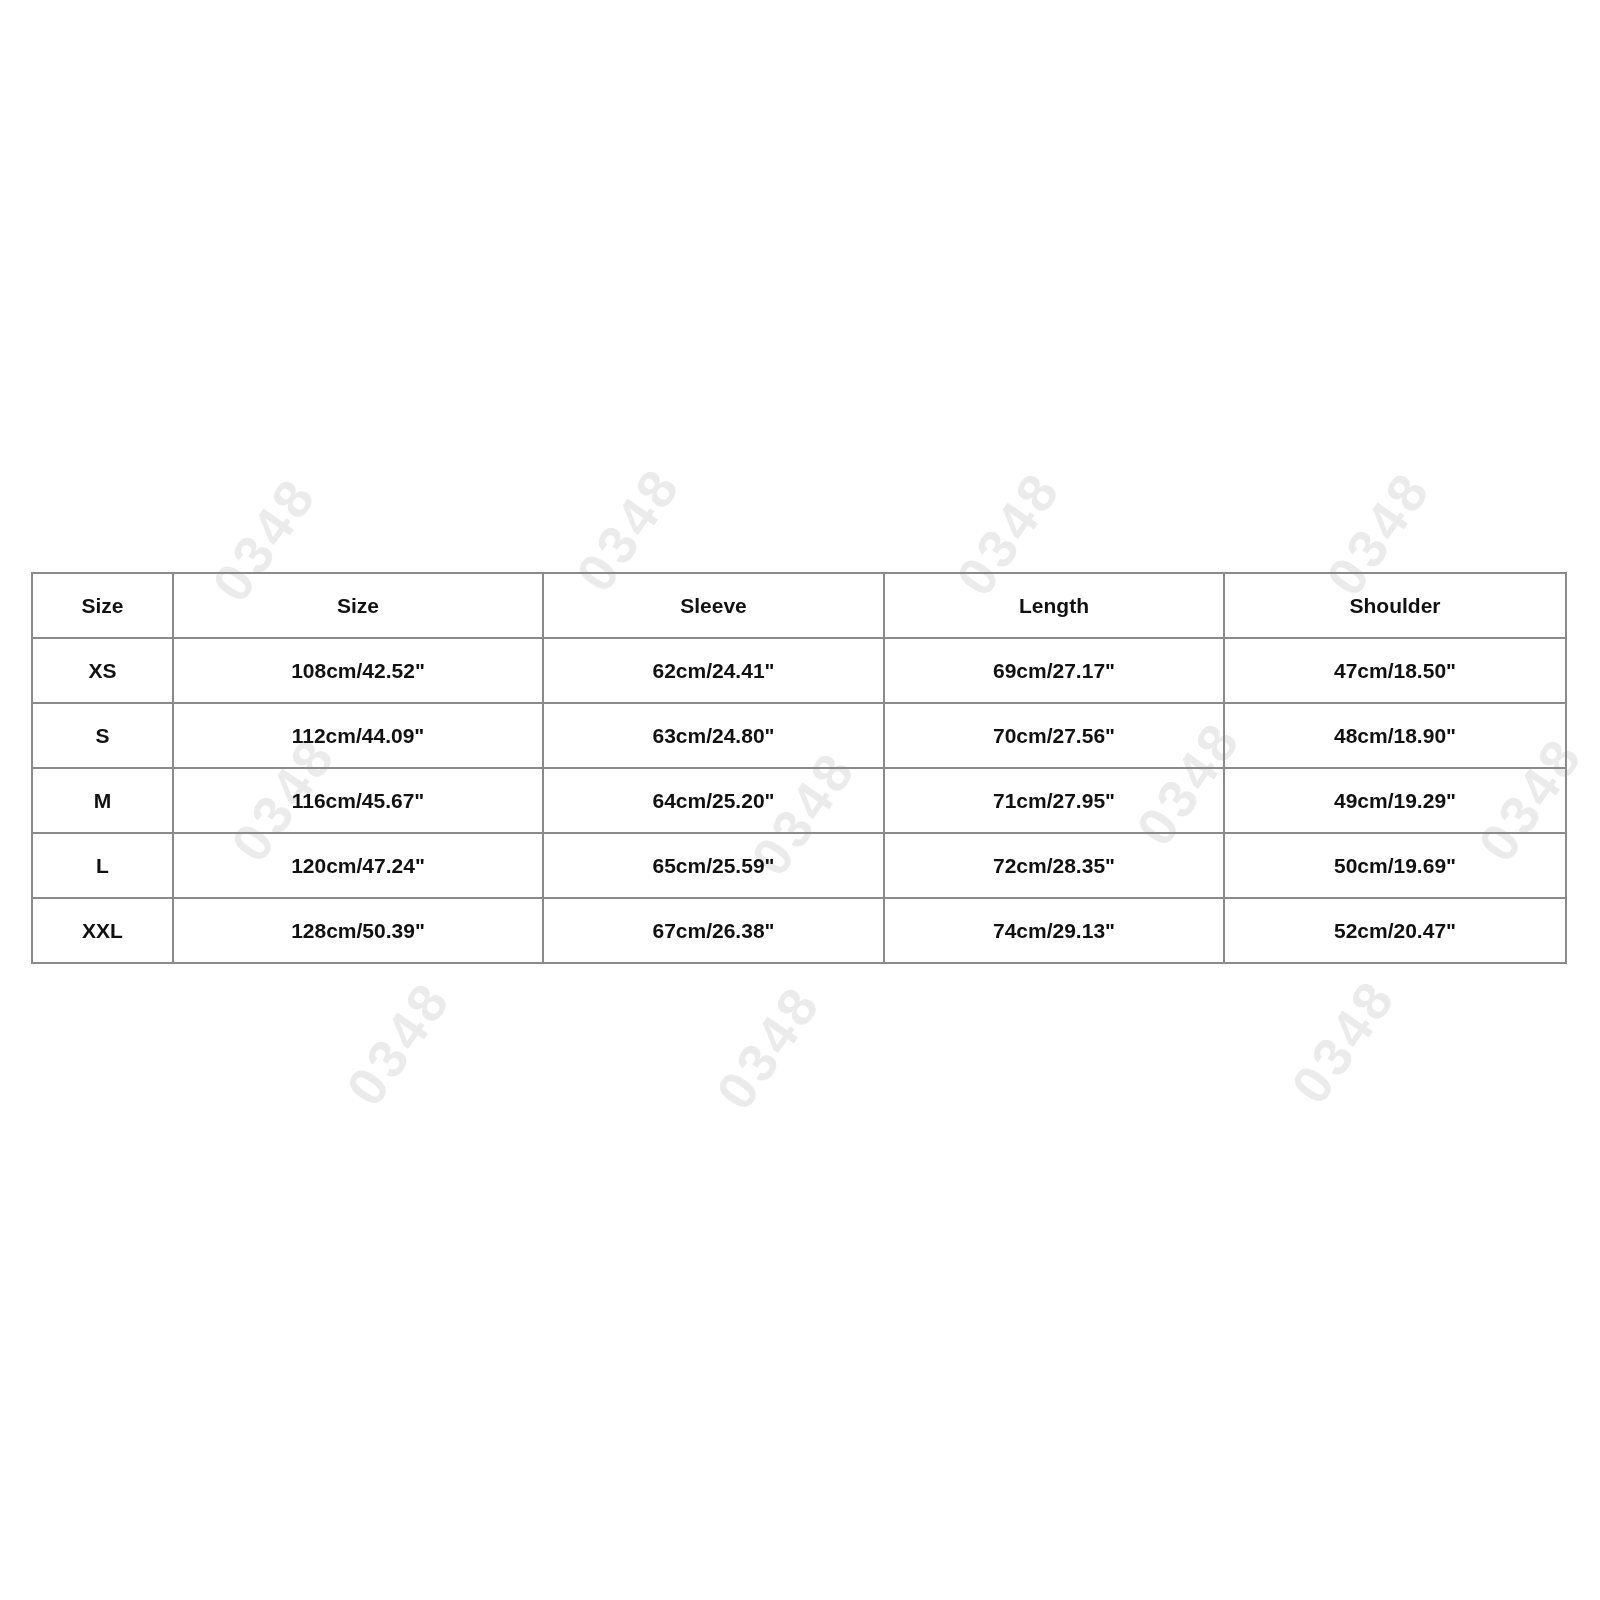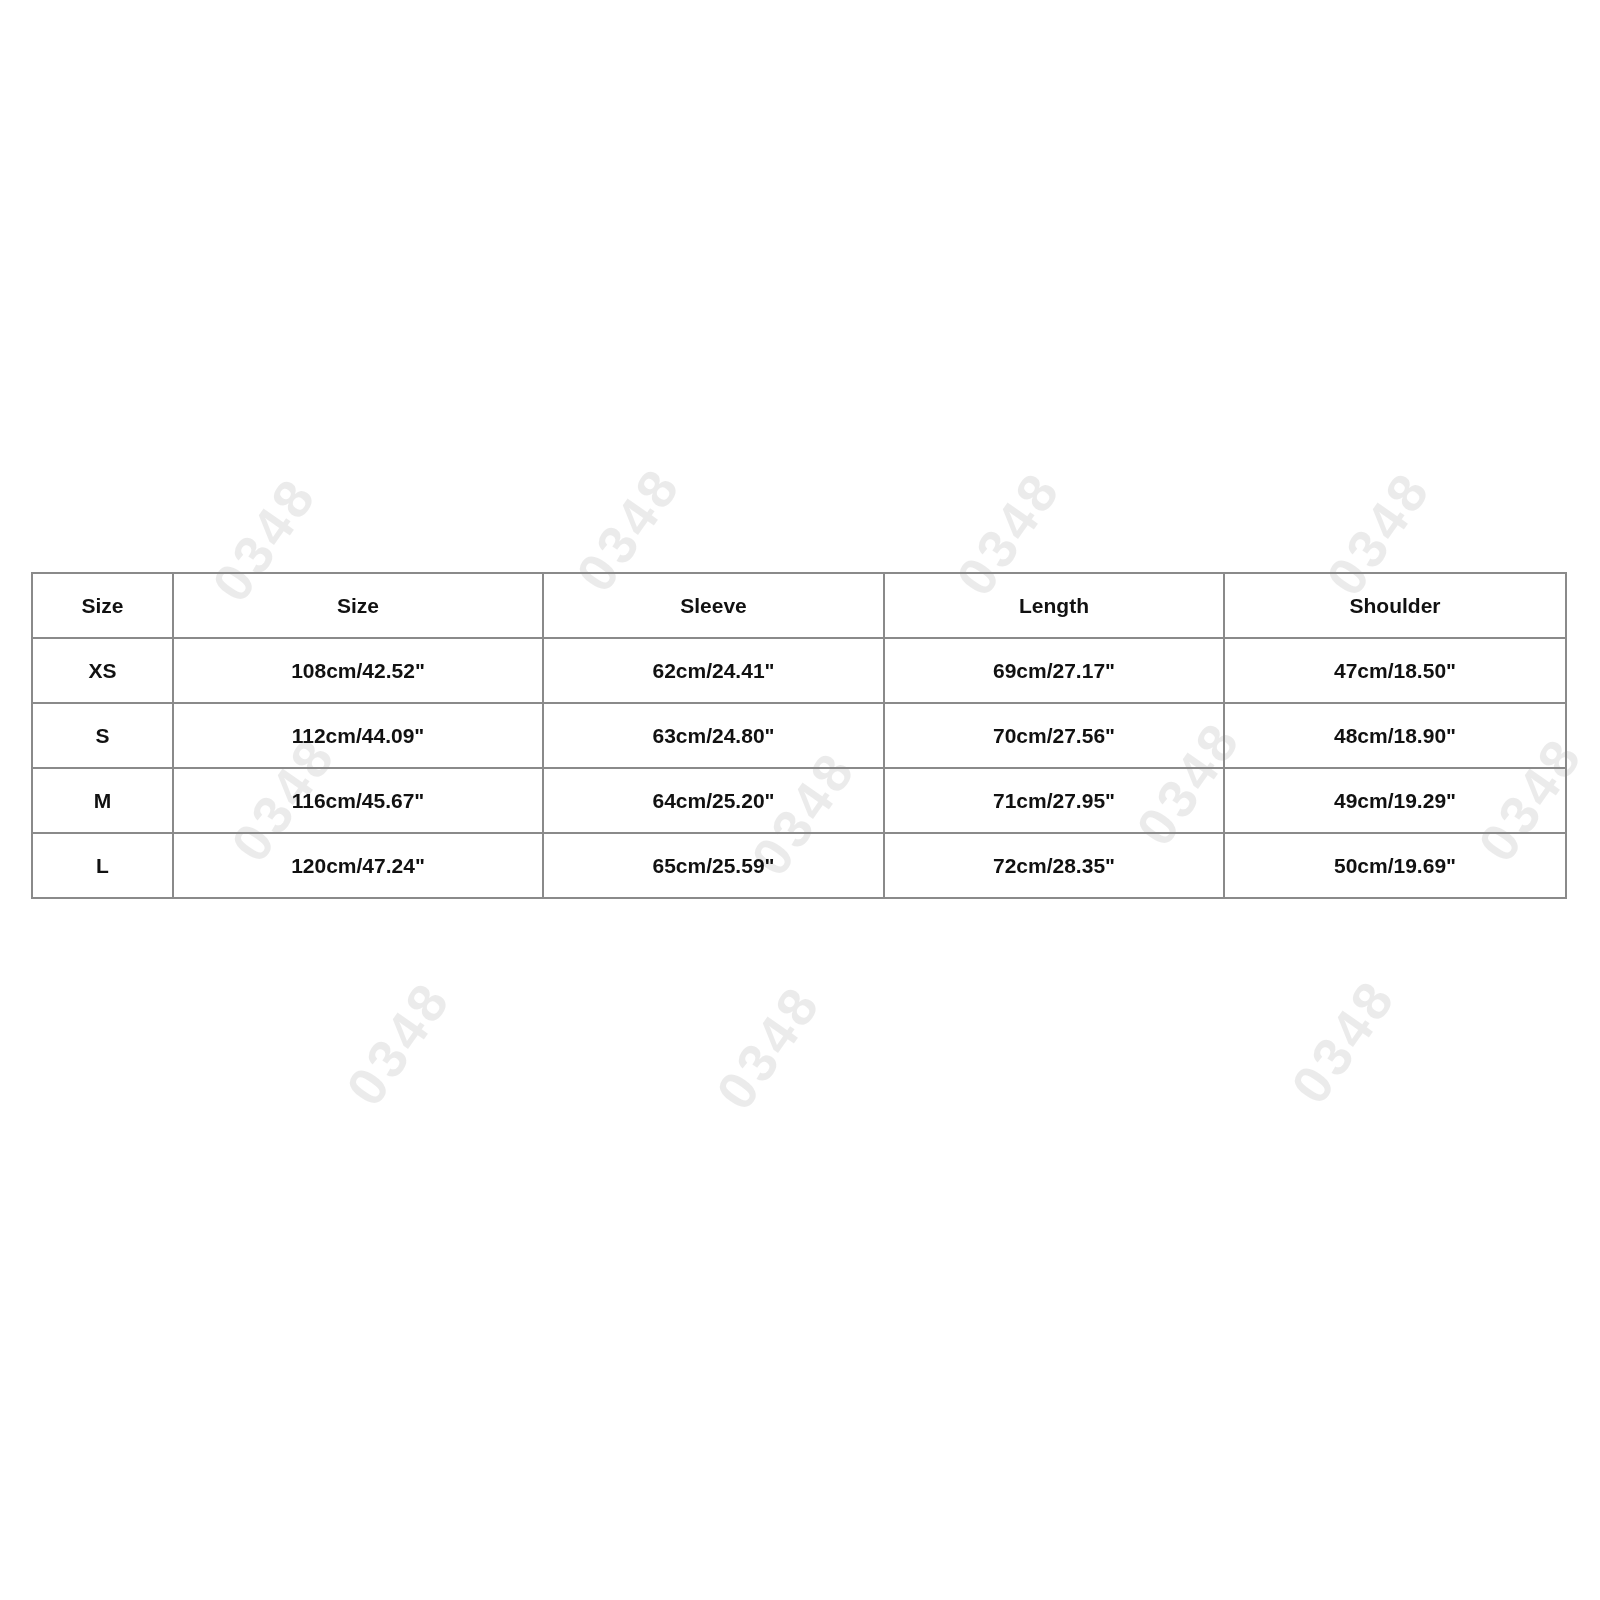--- a/index.html
+++ b/index.html
@@ -114,15 +114,22 @@
         <td>71cm/27.95"</td>
         <td>49cm/19.29"</td>
       </tr>
       <tr>
         <td>L</td>
         <td>120cm/47.24"</td>
         <td>65cm/25.59"</td>
         <td>72cm/28.35"</td>
         <td>50cm/19.69"</td>
       </tr>
+      <tr>
+        <td>XXL</td>
+        <td>128cm/50.39"</td>
+        <td>67cm/26.38"</td>
+        <td>74cm/29.13"</td>
+        <td>52cm/20.47"</td>
+      </tr>
     </tbody>
   </table>
 </div>
 
 </body></html>

